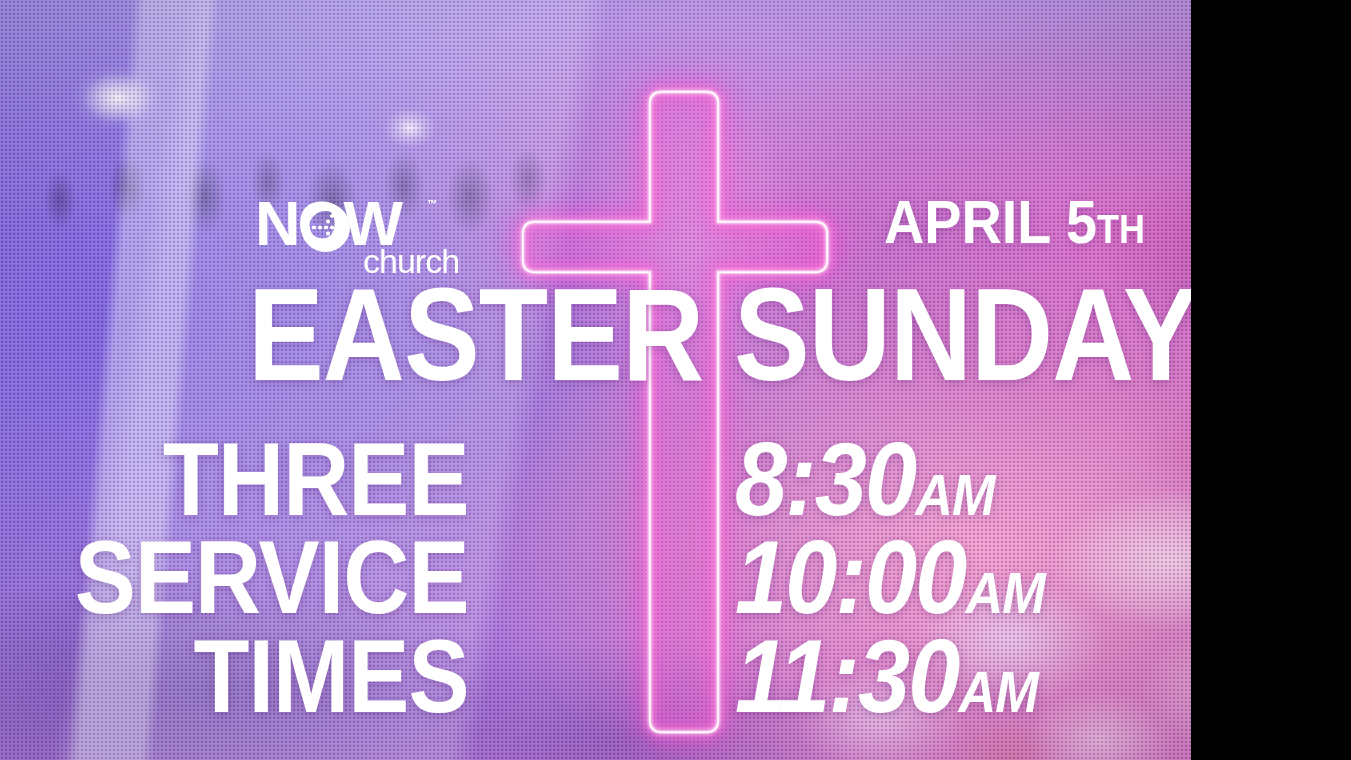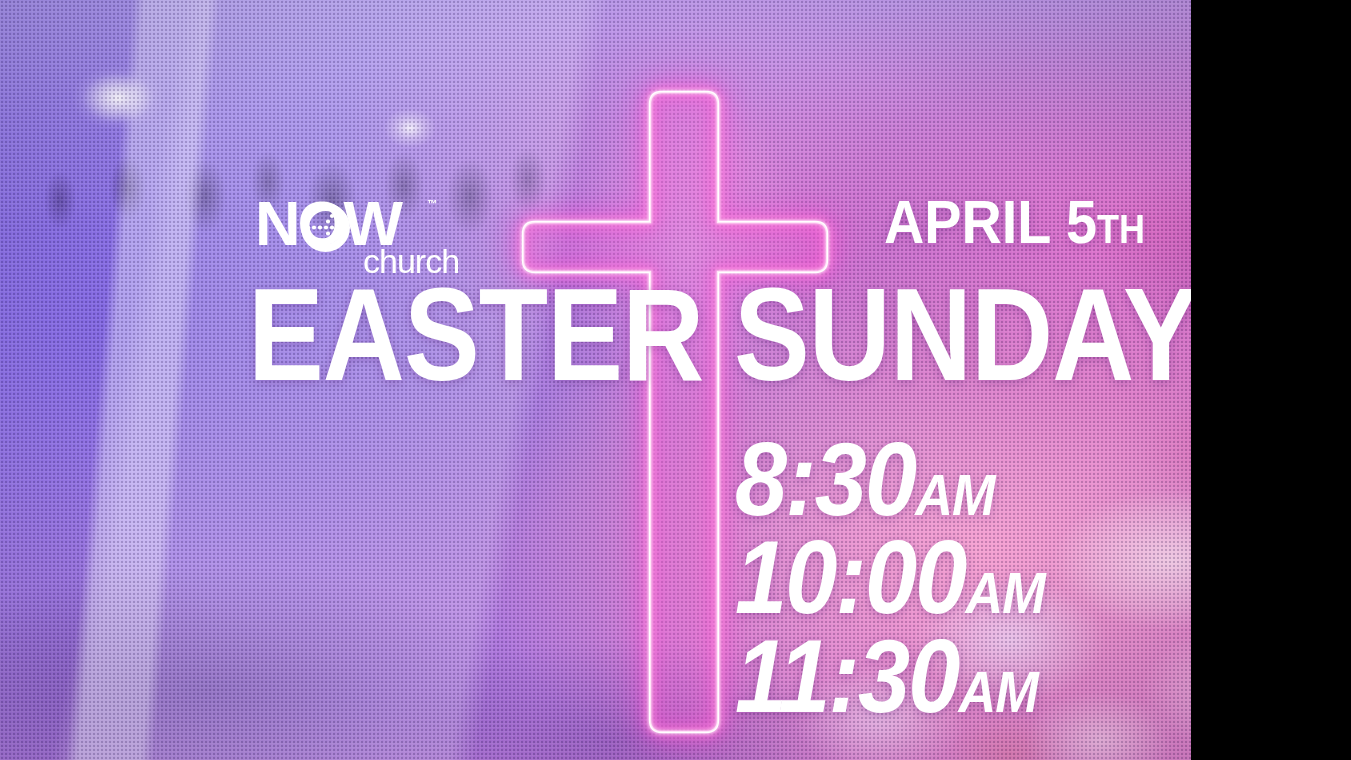--- a/index.html
+++ b/index.html
@@ -357,20 +357,25 @@
     </svg>
     <div id="logo-tm">™</div>
     <div id="logo-church">church</div>
   </div>
 
   <div class="txt" id="date-line"><span>APRIL 5</span><span id="date-suffix">TH</span></div>
 
   <div class="txt" id="word-easter">EASTER</div>
   <div class="txt" id="word-sunday">SUNDAY</div>
 
+  <div id="left-stack">
+    <div class="stack-line">THREE</div>
+    <div class="stack-line">SERVICE</div>
+    <div class="stack-line">TIMES</div>
+  </div>
 
   <div id="times-stack">
     <div class="time-line"><span>8:30</span><span class="meridiem">AM</span></div>
     <div class="time-line"><span>10:00</span><span class="meridiem">AM</span></div>
     <div class="time-line"><span>11:30</span><span class="meridiem">AM</span></div>
   </div>
 
 </div>
 
 </body></html>

